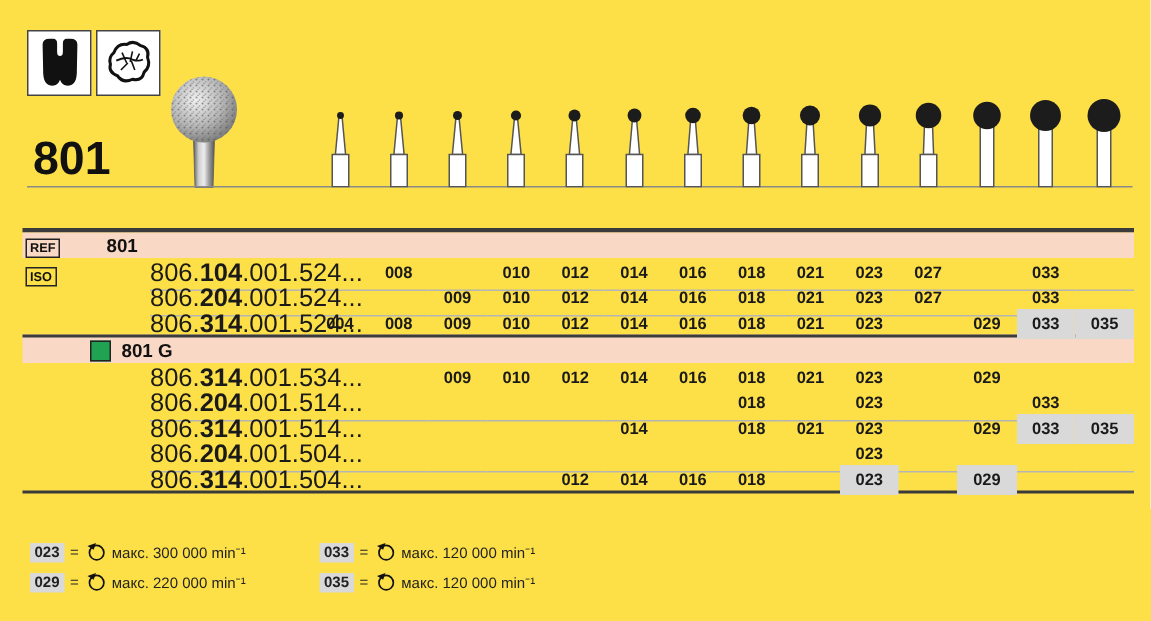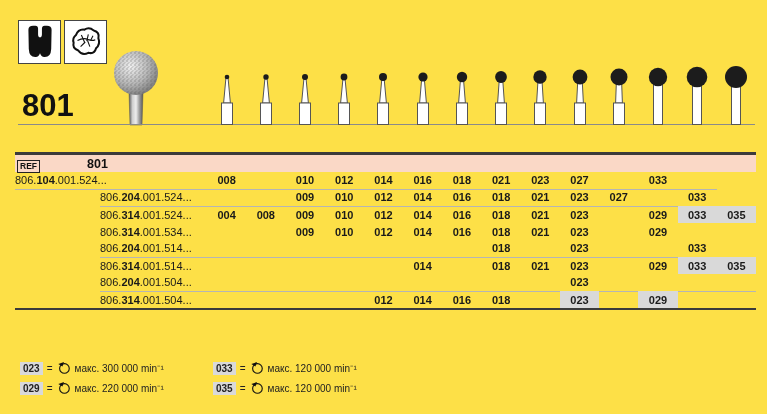--- a/index.html
+++ b/index.html
@@ -18,30 +18,30 @@
 
   #bur-photo{position:absolute;left:110px;top:48px;}
 
   #silhouettes{position:absolute;left:0;top:0;}
   .sil{position:absolute;}
 
   
   .table{position:absolute;left:15px;top:152px;width:741px;
          border-top:3px solid #3b3b3b;border-bottom:2.5px solid #3b3b3b;}
   .row{display:grid;grid-template-columns:85px 107px repeat(14,1fr);height:17px;align-items:center;}
-  .row.header{display:flex;background:#fad8c6;align-items:center;gap:16px;}
+  .row.header{display:flex;background:#fad8c6;align-items:center;}
   .row.header.sect{border-top:2.5px solid #3b3b3b;}
   .hdr-label{font-size:12.5px;font-weight:bold;color:#111;}
   .badge{display:inline-block;border:1.2px solid #222;font-size:8.5px;font-weight:bold;
          padding:0 2px;line-height:11px;background:transparent;color:#111;}
   .gutter{padding-left:2px;}
   .swatch{width:12px;height:12px;border:1px solid #222;display:inline-block;margin-left:45px;margin-right:7px;}
   .ref-badge-wrap{margin-left:2px;width:40px;}
   .ref-label{margin-left:14px;}
-  .code{font-size:11px;white-space:nowrap;color:#1a1a1a;}
+  .code{font-size:17px;white-space:nowrap;color:#1a1a1a;}
   .code b{font-weight:bold;}
   .cell{font-size:11px;font-weight:bold;text-align:center;height:100%;display:flex;
         align-items:center;justify-content:center;}
   .row.data .code,.row.data .cell{border-bottom:1px solid #b5b5b5;height:100%;display:flex;align-items:center;}
   .row.data.last .code,.row.data.last .cell{border-bottom:none;}
   .cell.hl{background:#d9d9d9;}
 
   
   .legend{position:absolute;left:20px;top:358px;display:grid;
           grid-template-rows:repeat(2,20px);grid-auto-flow:column;grid-template-columns:193px auto;
@@ -166,20 +166,21 @@
           <circle cx="13" cy="12" r="11" fill="#1c1c1c"></circle>
         </svg></div>
     </div>
 
   <div class="table" id="catalog-table">
       <div class="row header">
         <span class="ref-badge-wrap"><span class="badge">REF</span></span>
         <span class="hdr-label ref-label">801</span>
       </div>
       <div class="row data">
+        <div class="gutter"><span class="badge">ISO</span></div>
         <div class="code">
           <span>806.</span>
           <b>104</b>
           <span>.001.524...</span>
         </div>
         <div class="cell"></div>
         <div class="cell">008</div>
         <div class="cell"></div>
         <div class="cell">010</div>
         <div class="cell">012</div>
@@ -229,20 +230,24 @@
         <div class="cell">012</div>
         <div class="cell">014</div>
         <div class="cell">016</div>
         <div class="cell">018</div>
         <div class="cell">021</div>
         <div class="cell">023</div>
         <div class="cell"></div>
         <div class="cell">029</div>
         <div class="cell hl">033</div>
         <div class="cell hl">035</div>
+      </div>
+      <div class="row header sect">
+        <span class="swatch" style="background: rgb(31, 163, 82);"></span>
+        <span class="hdr-label">801 G</span>
       </div>
       <div class="row data last">
         <div class="gutter"></div>
         <div class="code">
           <span>806.</span>
           <b>314</b>
           <span>.001.534...</span>
         </div>
         <div class="cell"></div>
         <div class="cell"></div>

